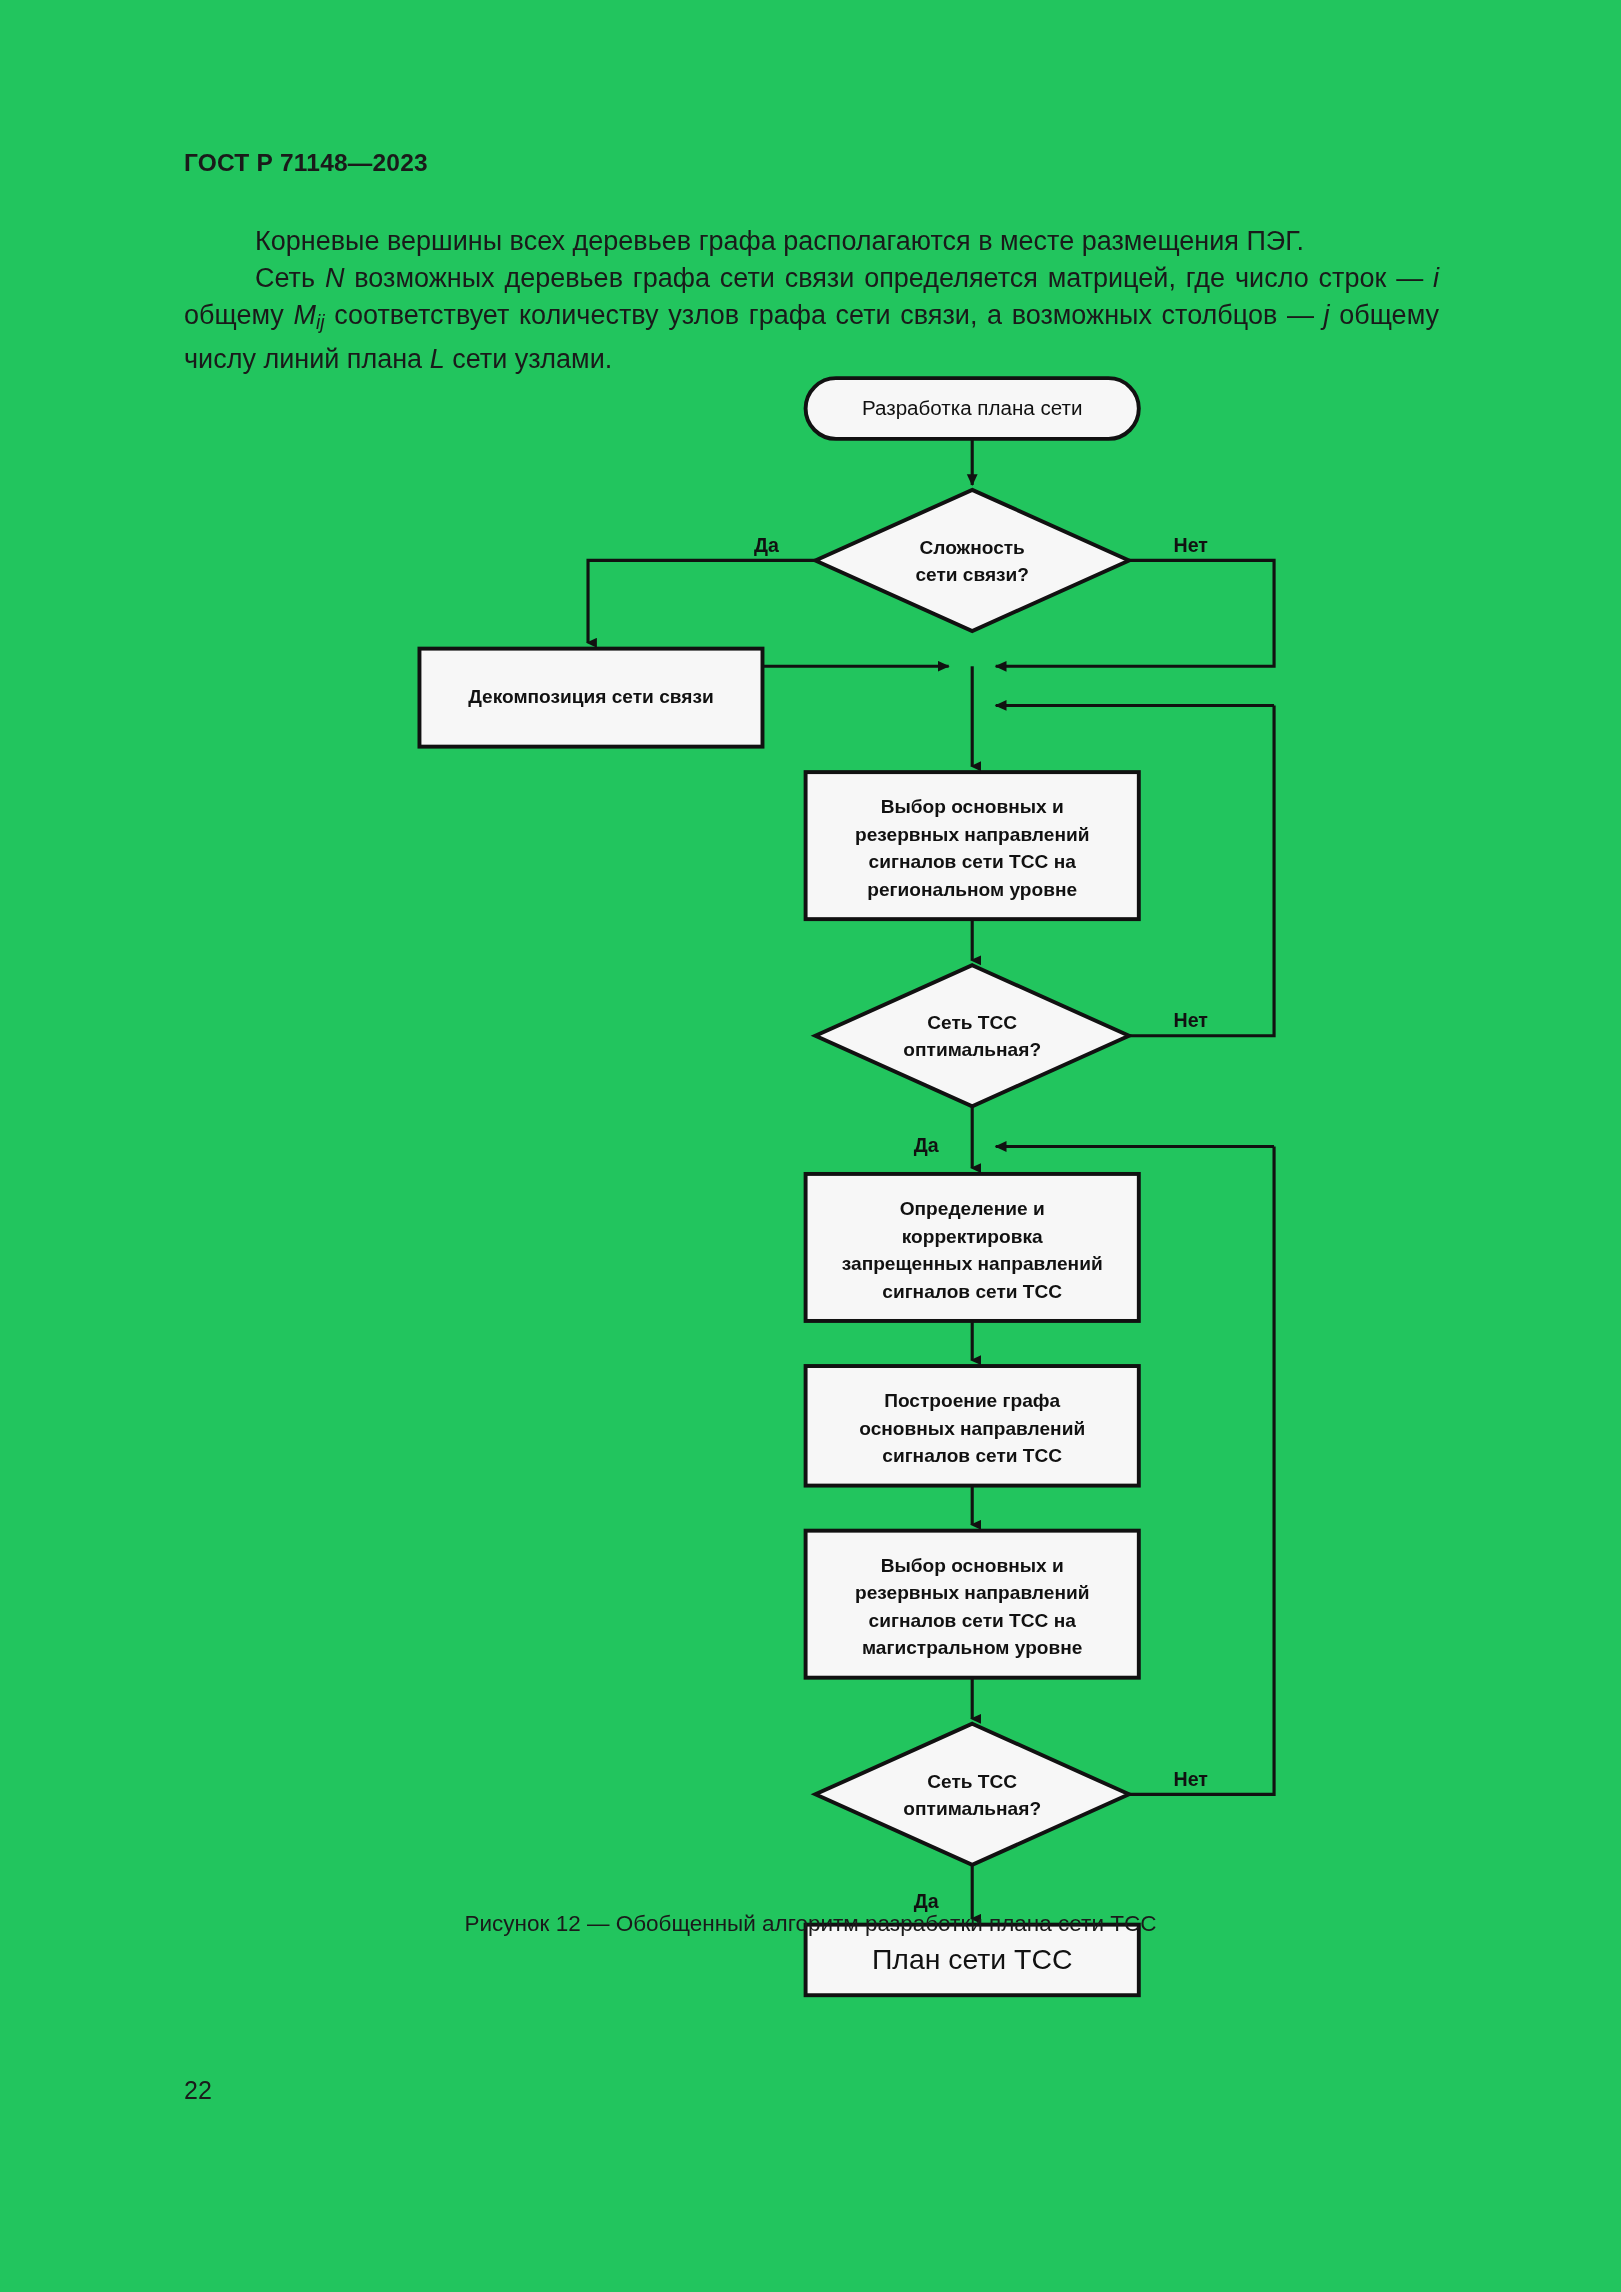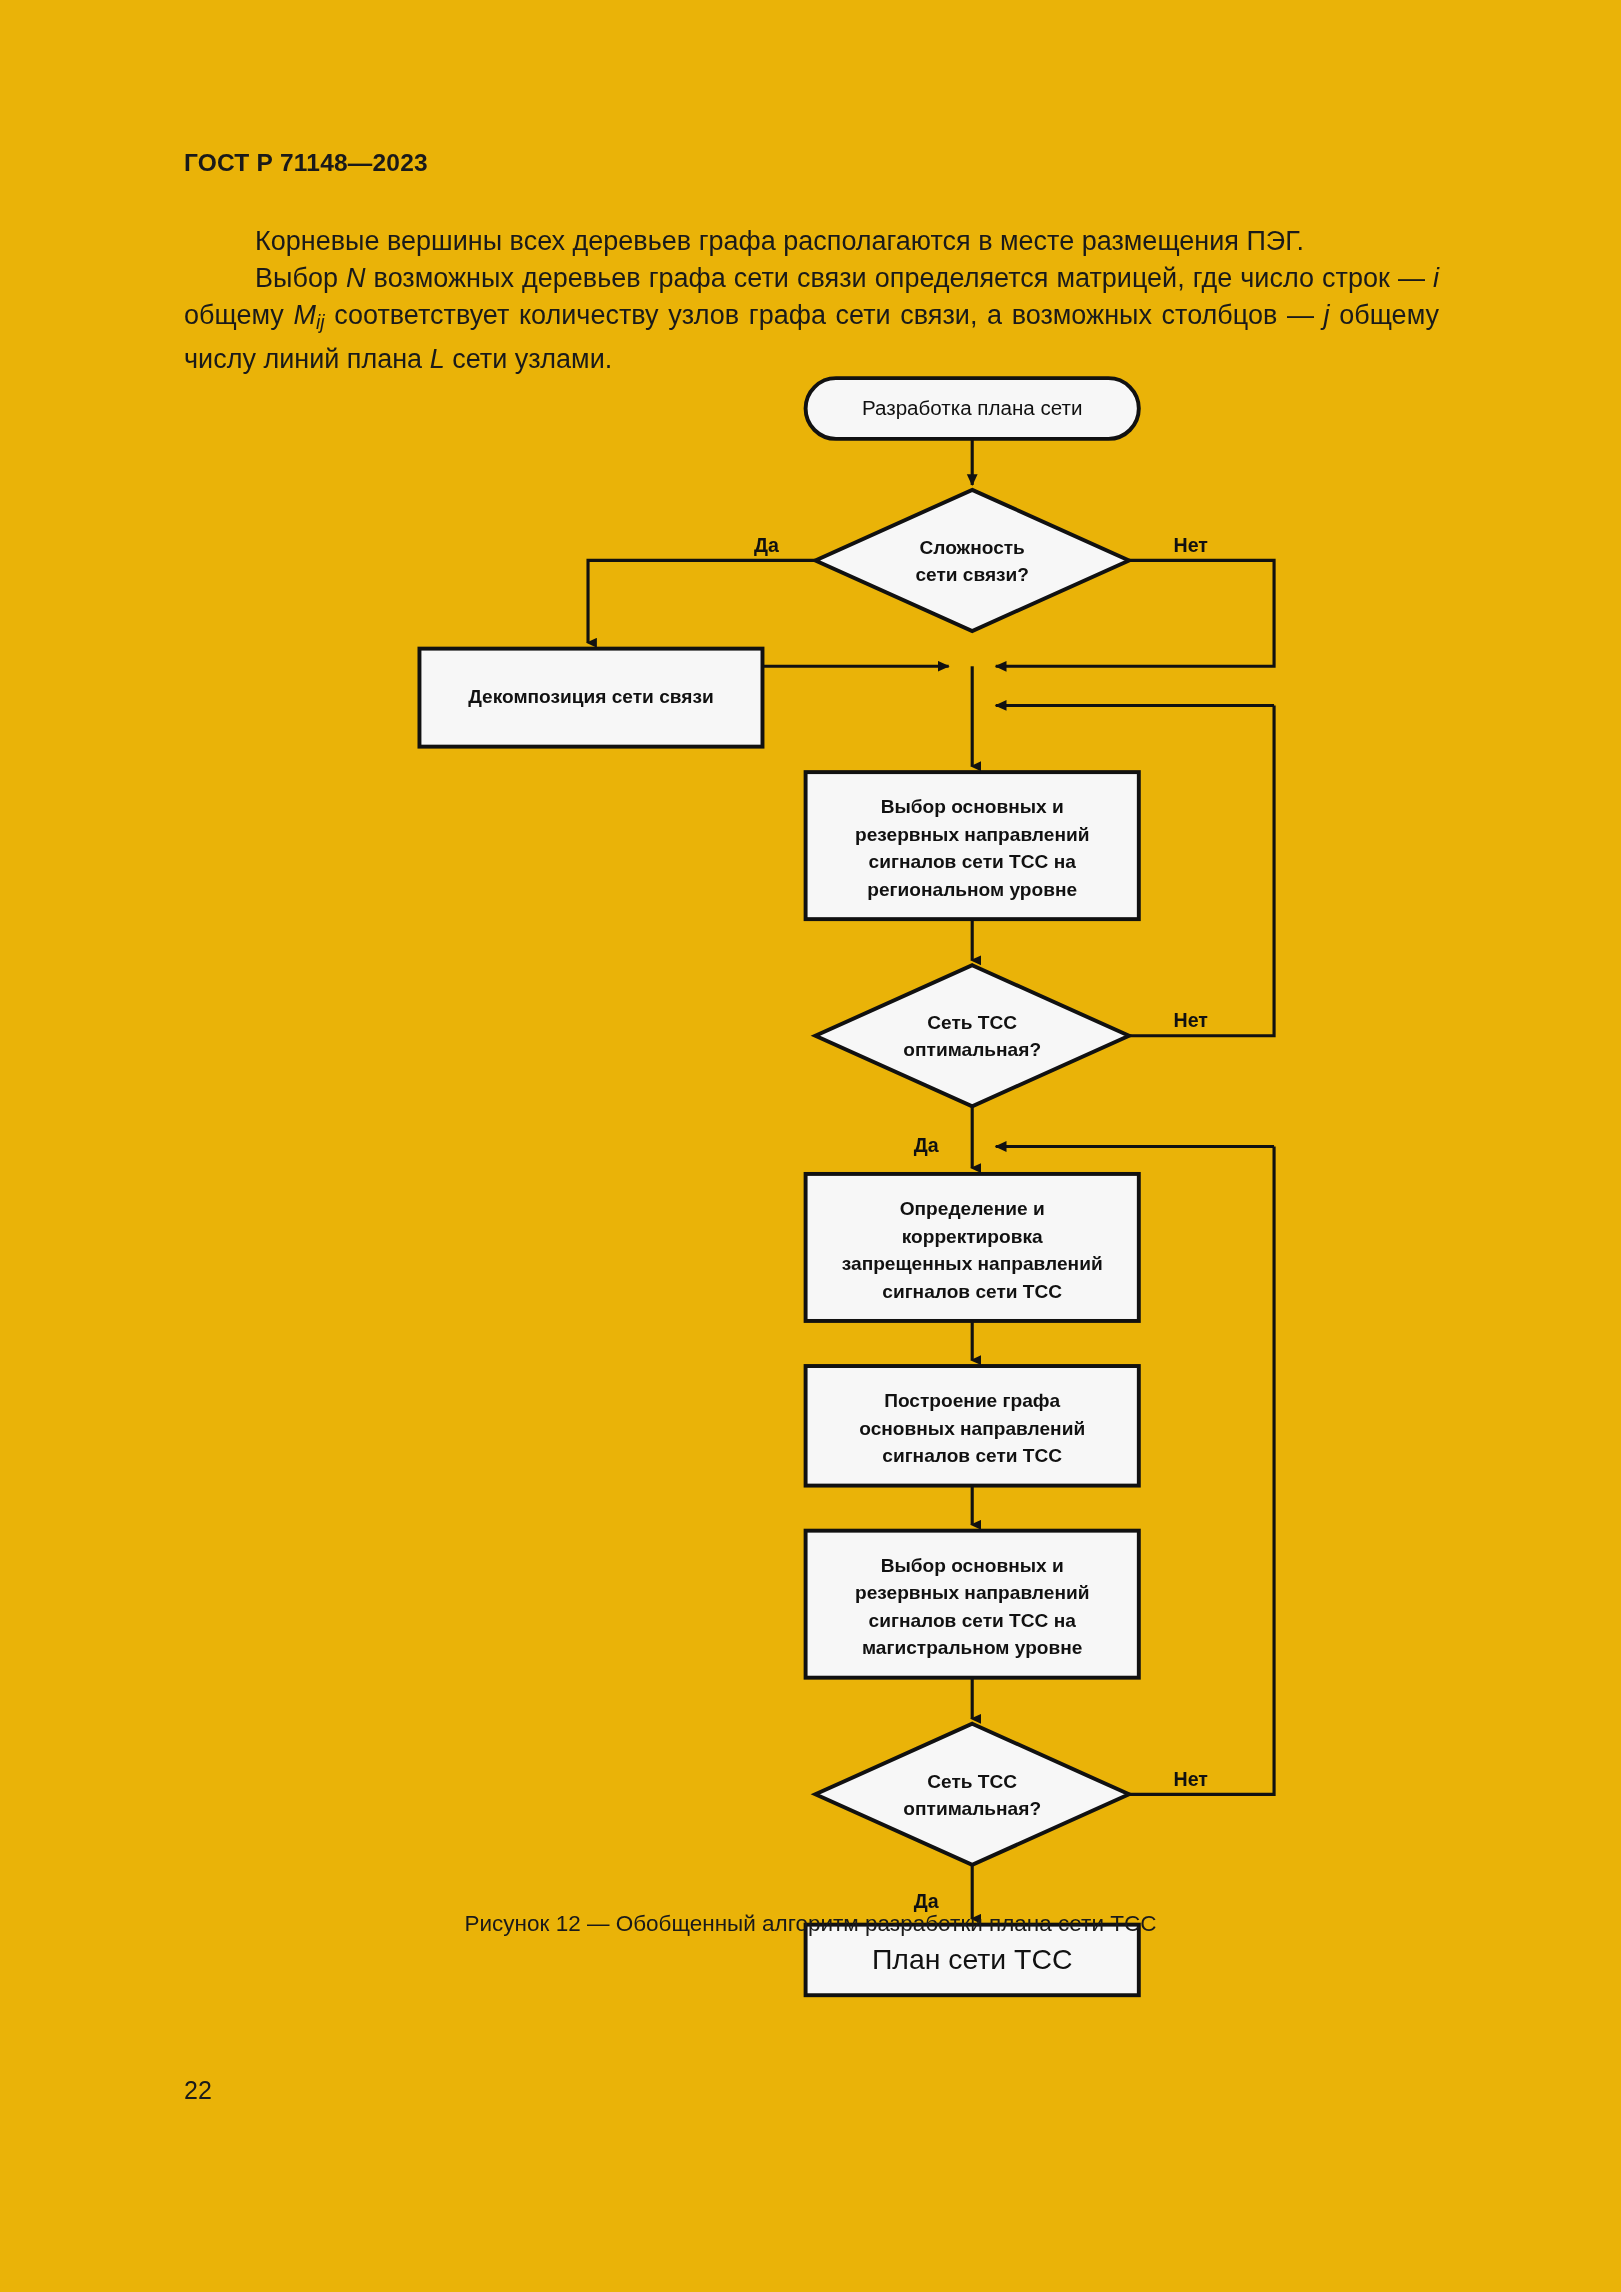--- a/index.html
+++ b/index.html
@@ -4,21 +4,21 @@
 <style>
   html, body {
     margin: 0;
     padding: 0;
     background: #ffffff;
   }
   .page {
     position: relative;
     width: 1621px;
     height: 2293px;
-    background: #eab308;
+    background: #22c55e;
     font-family: "Liberation Sans", sans-serif;
     color: #1a1a1a;
     overflow: hidden;
   }
   .std-header {
     position: absolute;
     left: 184px;
     top: 149px;
     font-family: "Liberation Sans", sans-serif;
     font-weight: bold;
@@ -113,21 +113,21 @@
 </style>
 </head>
 <body>
 
 <div class="page">
 
   <div class="std-header">ГОСТ Р 71148—2023</div>
 
   <div class="body-text">
     <p><span>Корневые вершины всех деревьев графа располагаются в месте размещения ПЭГ.</span></p>
-    <p><span>Выбор </span><i>N</i><span> возможных деревьев графа сети связи определяется матрицей, где число строк — </span><i>i</i><span> общему </span><i>M</i><sub>ij</sub><span> соответствует количеству узлов графа сети связи, а возможных столбцов — </span><i>j</i><span> общему числу линий плана </span><i>L</i><span> сети узлами.</span></p>
+    <p><span>Сеть </span><i>N</i><span> возможных деревьев графа сети связи определяется матрицей, где число строк — </span><i>i</i><span> общему </span><i>M</i><sub>ij</sub><span> соответствует количеству узлов графа сети связи, а возможных столбцов — </span><i>j</i><span> общему числу линий плана </span><i>L</i><span> сети узлами.</span></p>
   </div>
 
   <div class="figure-wrap">
     <svg width="1621" height="1647" viewBox="0 0 1654 1680" xmlns="http://www.w3.org/2000/svg">
       <defs>
         <marker id="arrowDown" markerWidth="14" markerHeight="14" refX="5" refY="9" orient="auto" markerUnits="userSpaceOnUse">
           <path d="M0,0 L10,0 L5,11 Z" fill="#111111"></path>
         </marker>
         <marker id="arrowHead" markerWidth="16" markerHeight="16" refX="11" refY="5.5" orient="auto" markerUnits="userSpaceOnUse">
           <path d="M0,0 L12,5.5 L0,11 Z" fill="#111111"></path>

